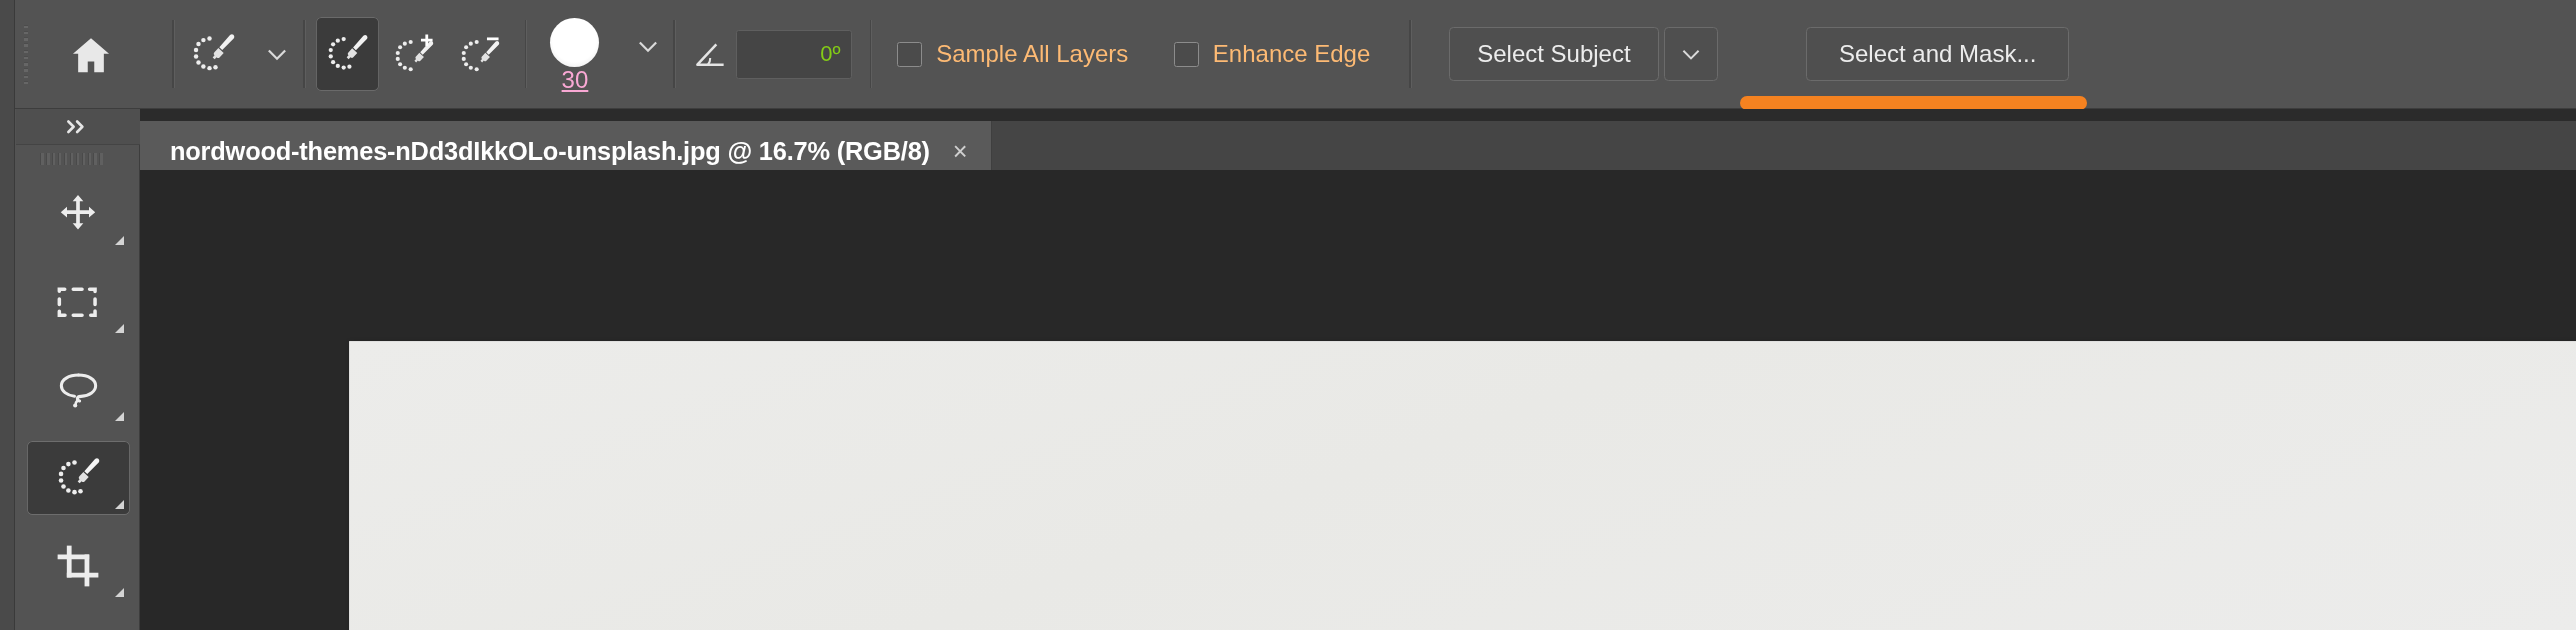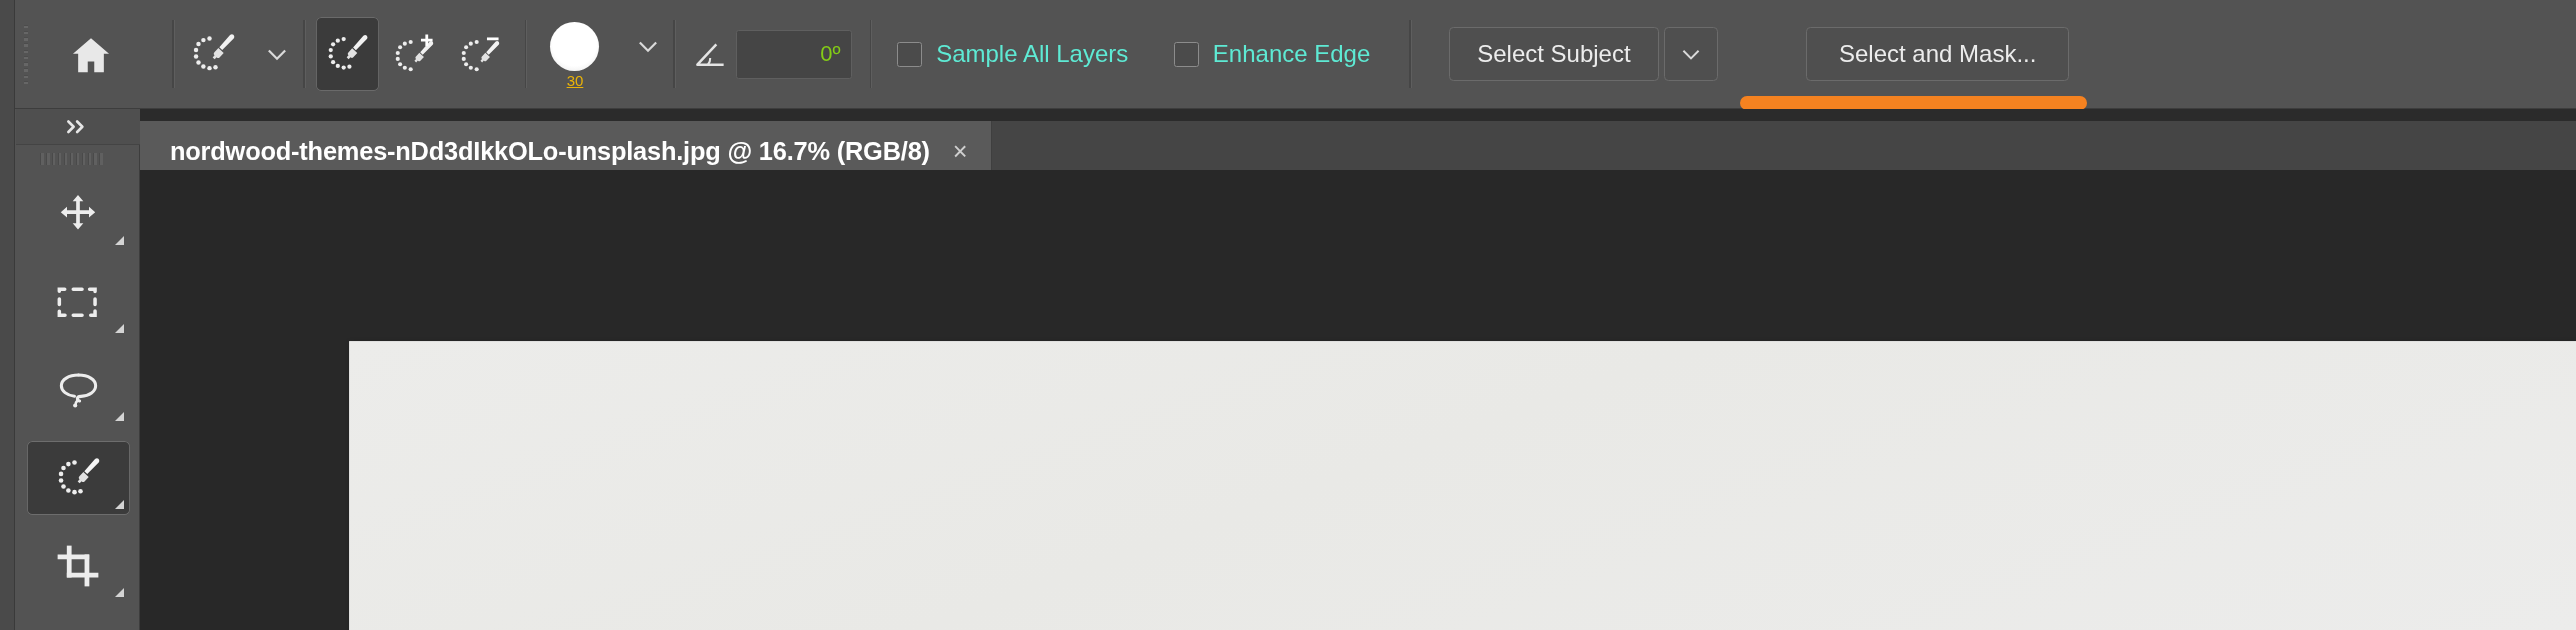--- a/index.html
+++ b/index.html
@@ -99,22 +99,22 @@
     display: flex; flex-direction: column;
     align-items: center; justify-content: center;
   }
   .brush-dot {
     width: 49px; height: 49px;
     border-radius: 50%;
     background: radial-gradient(circle at 50% 45%, #ffffff 0%, #ffffff 60%, #f2f2f2 76%, rgba(200,200,200,0.25) 94%, rgba(140,140,140,0) 100%);
     margin-top: 1.8px;
   }
   .brush-size-label {
-    font-size: 15px;
-    color: #eab308;
+    font-size: 24px;
+    color: #f9a8d4;
     margin-top: 1.8px;
     line-height: 1;
     text-decoration: underline;
   }
 
   .angle-icon {
     width: 51px; height: 74px;
     display: flex; align-items: center; justify-content: center;
   }
   .angle-input {
@@ -138,21 +138,21 @@
   }
   .cb-box {
     width: 23px; height: 23px;
     border: 1.8px solid #8c8c8c;
     border-radius: 2.6px;
     background: #4b4b4b;
     flex: 0 0 auto;
   }
   .cb-label {
     font-size: 24px;
-    color: #5eead4;
+    color: #fdba74;
     margin-left: 14px;
     white-space: nowrap;
   }
 
   .btn {
     height: 54px;
     background: #4f4f4f;
     border: 0.9px solid #6b6b6b;
     border-radius: 4.4px;
     color: #ececec;

